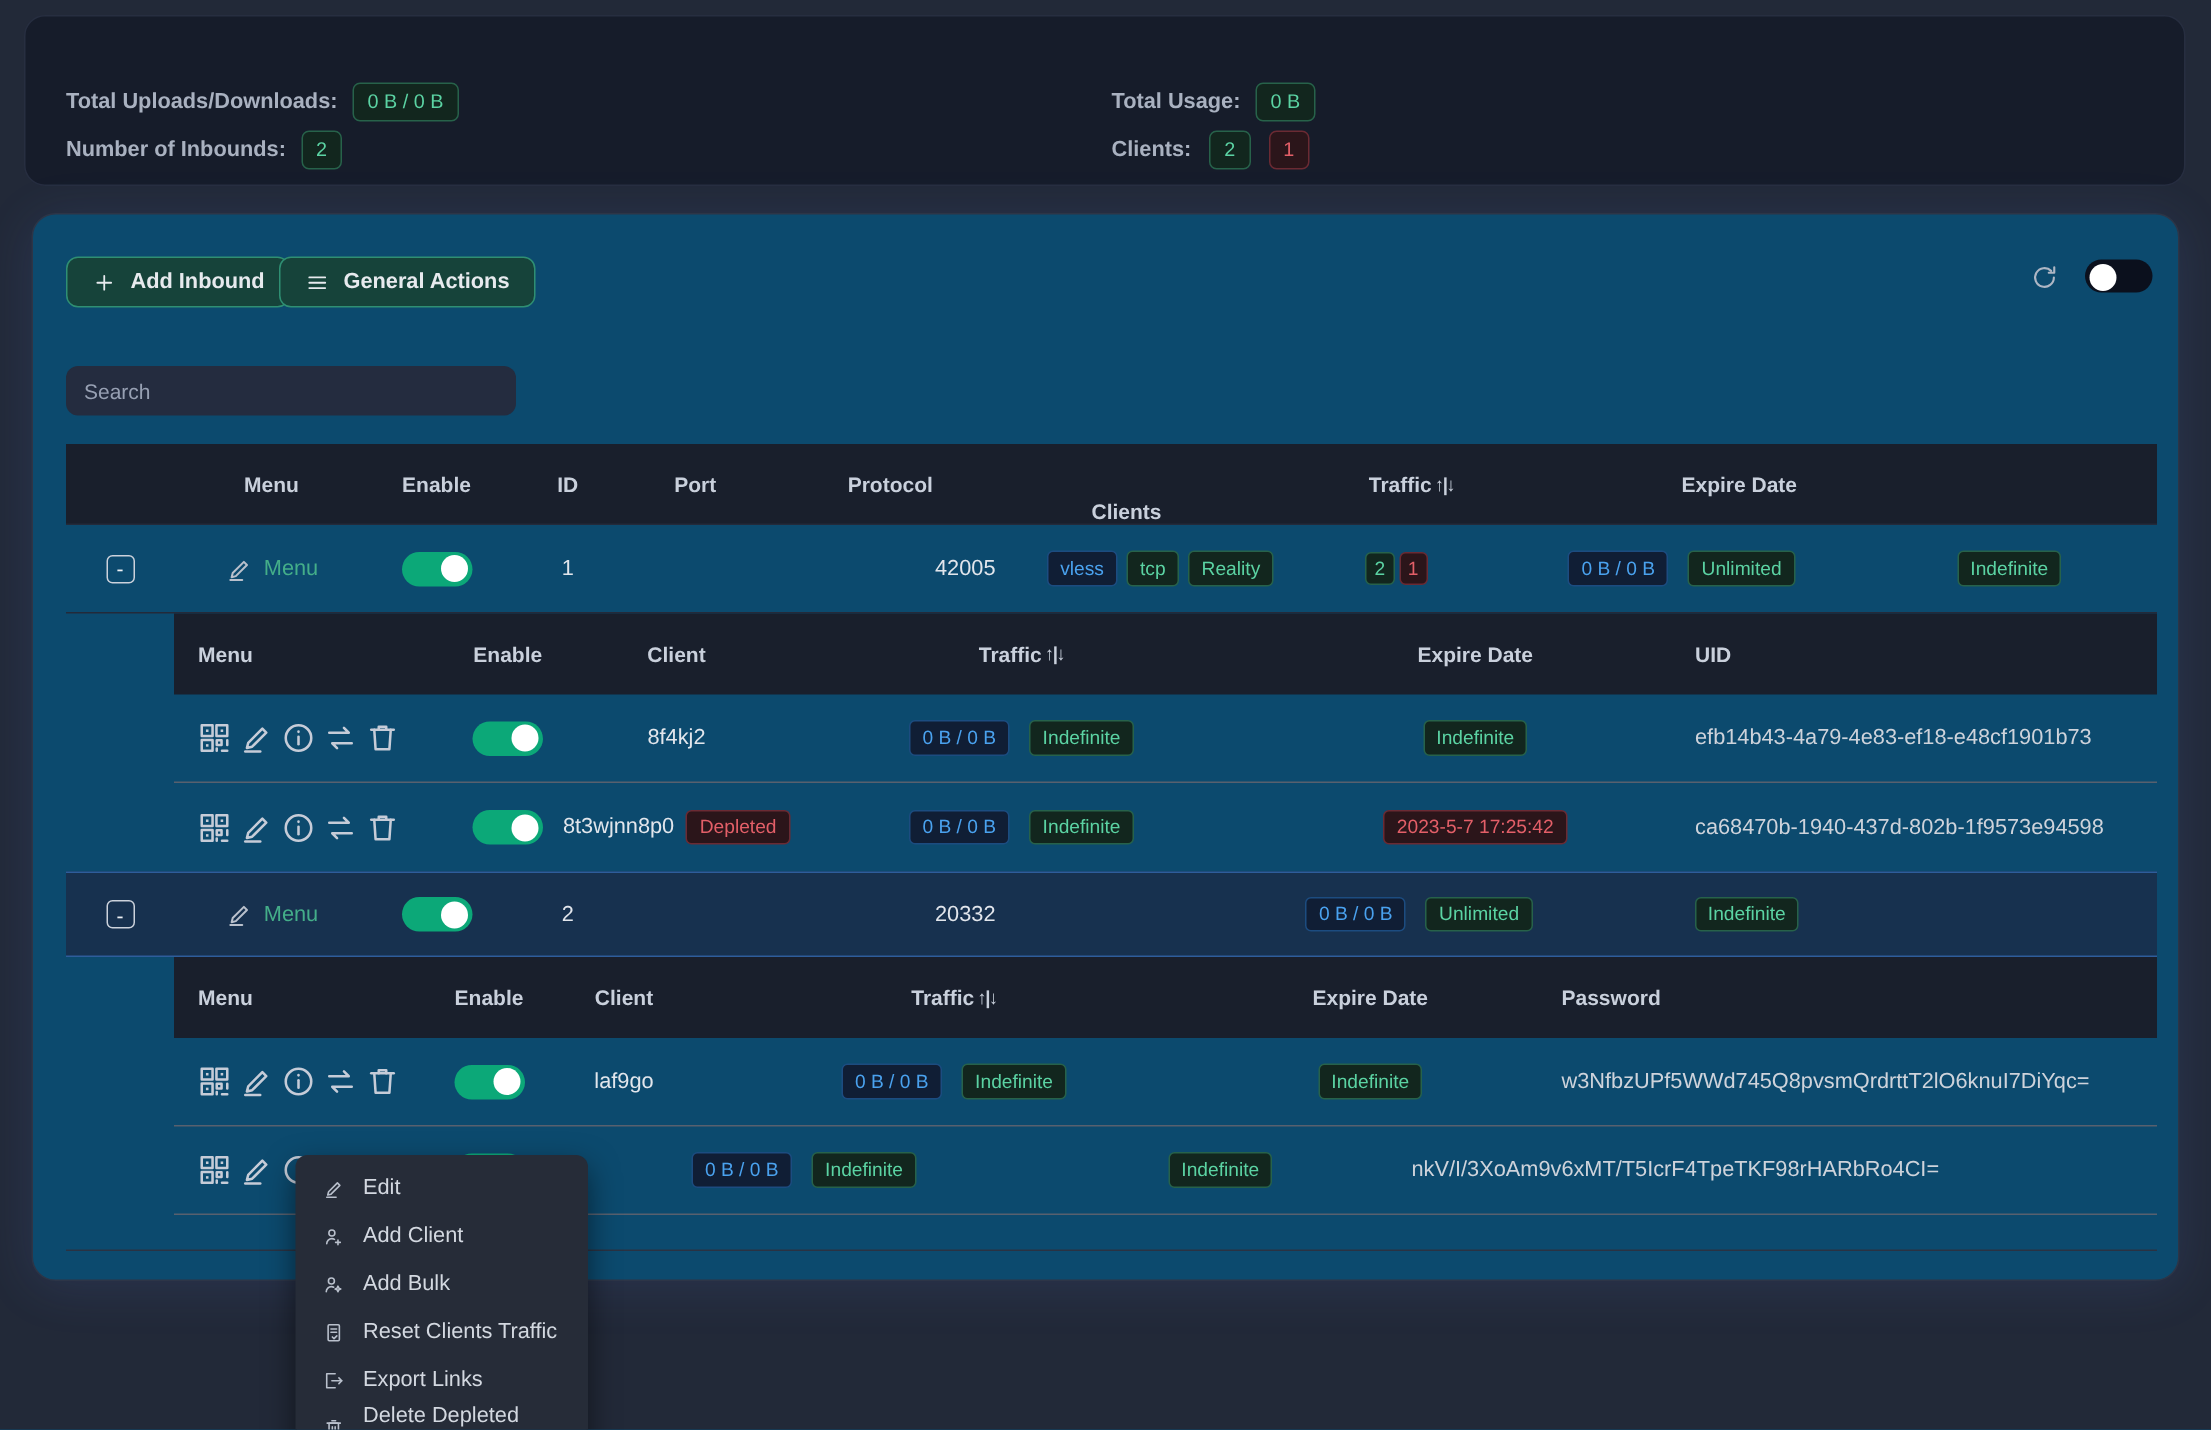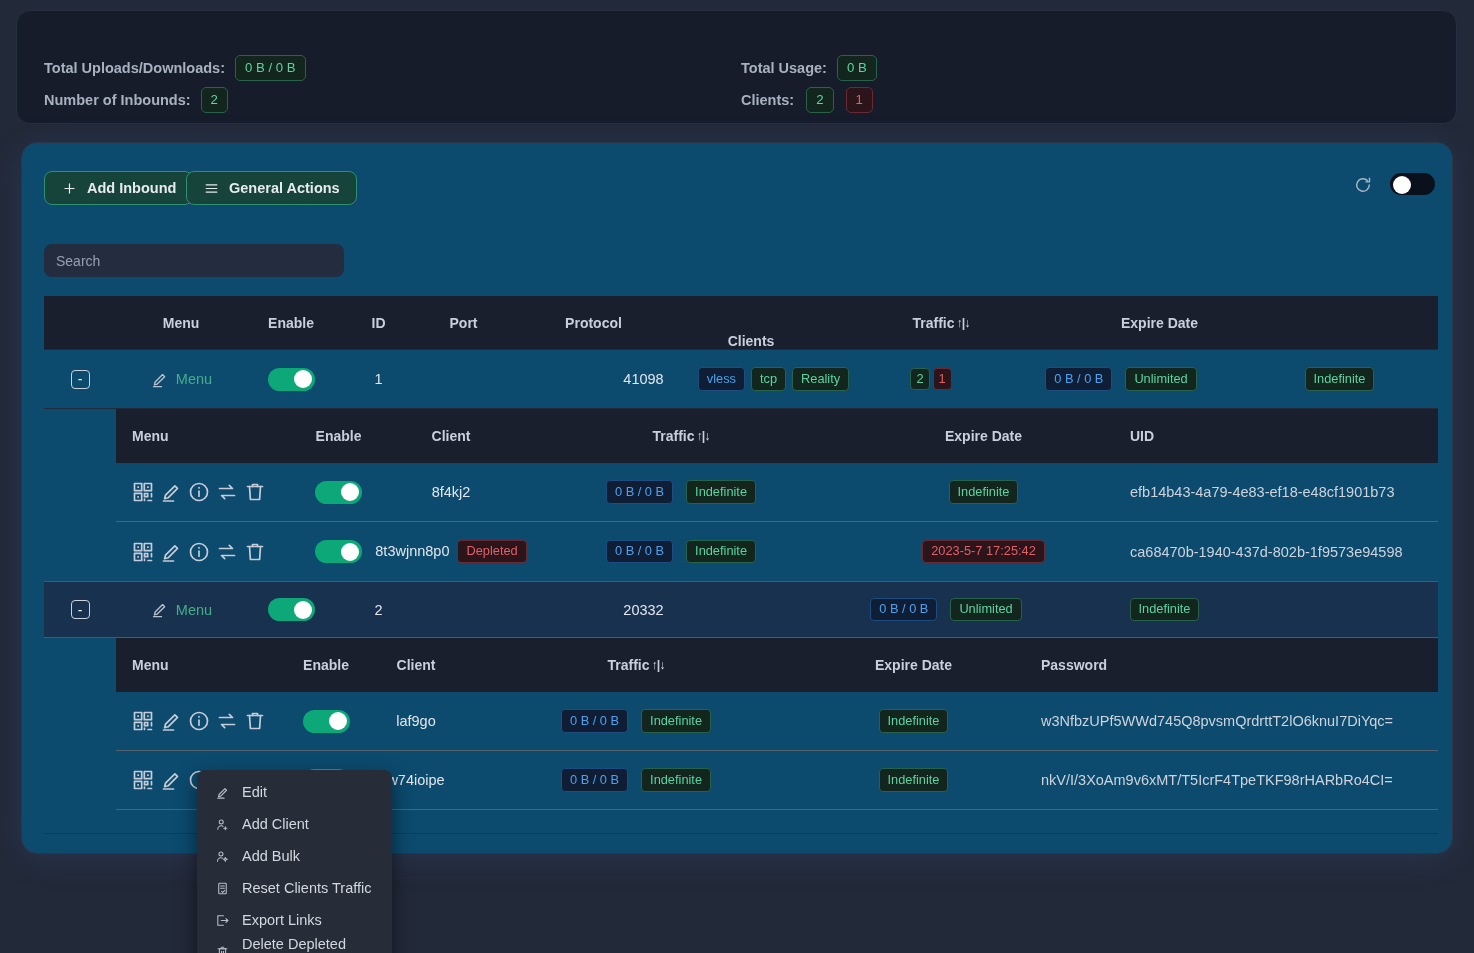--- a/index.html
+++ b/index.html
@@ -214,21 +214,21 @@
             <span class="knob"></span>
           </div>
         </div>
         <div class="cell" style="width: 85px;">
           <span class="cell-text">1</span>
         </div>
         <div class="cell" style="width: 180px;">
           <span class="cell-text"></span>
         </div>
         <div class="cell" style="width: 85px;">
-          <span class="cell-text">41098</span>
+          <span class="cell-text">42005</span>
         </div>
         <div class="cell" style="width: 175px;">
           <span class="badge-group" style="gap: 6px;">
             <span class="badge b-blue">vless</span>
             <span class="badge b-green">tcp</span>
             <span class="badge b-green">Reality</span>
           </span>
         </div>
         <div class="cell" style="width: 140px;">
           <span class="badge-group" style="gap: 3px;">
@@ -564,25 +564,20 @@
                 <path d="M4.5 6.5h15"></path>
                 <path d="M9.5 6.5V4.5h5v2"></path>
                 <path d="M6.5 6.5l.9 13h9.2l.9-13"></path>
               </svg>
             </span>
           </div>
           <div class="cell" style="width: 80px;">
             <div class="switch">
               <span class="knob"></span>
             </div>
-          </div>
-          <div class="cell" style="width: 100px;">
-            <span class="badge-group" style="gap: 8px;">
-              <span class="client-name">w74ioipe</span>
-            </span>
           </div>
           <div class="cell" style="width: 340px;">
             <span class="badge-group">
               <span class="badge b-blue">0 B / 0 B</span>
               <span class="badge b-green">Indefinite</span>
             </span>
           </div>
           <div class="cell" style="width: 215px;">
             <span class="badge b-green">Indefinite</span>
           </div>

